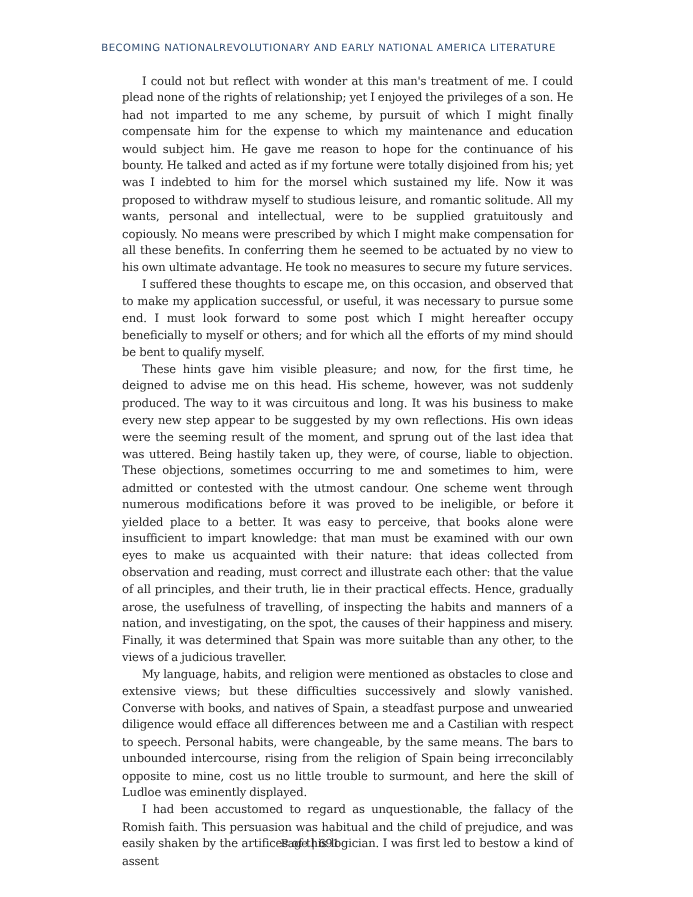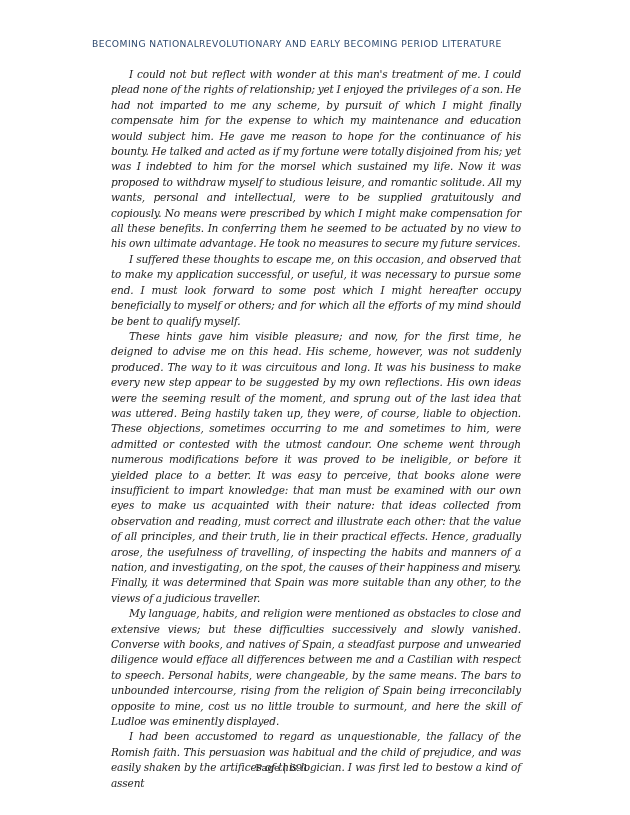--- a/index.html
+++ b/index.html
@@ -8,34 +8,34 @@
       position: absolute; top: 38px; left: 0; width: 630px;
       font-family: "DejaVu Sans", sans-serif; font-size: 9.2px;
       letter-spacing: 0.45px; color: #2e4a6e;
     }
     .header .left { position: absolute; left: 92px; }
     .header .right { position: absolute; left: 199px; }
     .body-text {
       position: absolute; top: 67px; left: 111px; width: 410px;
       font-family: "DejaVu Serif", serif; font-size: 10.55px;
       line-height: 15.4px; color: #222222; text-align: justify;
-      letter-spacing: -0.18px; word-spacing: -0.3px; font-style: italic;
+      letter-spacing: -0.18px; word-spacing: -0.3px;
     }
     .body-text p { margin: 0; text-indent: 18px; }
     .footer {
       position: absolute; top: 762px; left: 0; width: 506px; text-align: center;
       font-family: "DejaVu Serif", serif; font-size: 10px; color: #222222; padding-left: 29px;
     }
   </style>
 </head>
 <body>
 
 <div class="header">
   <span class="left">BECOMING NATIONAL</span>
-  <span class="right">REVOLUTIONARY AND EARLY BECOMING PERIOD LITERATURE</span>
+  <span class="right">REVOLUTIONARY AND EARLY NATIONAL AMERICA LITERATURE</span>
 </div>
 
 <div class="body-text">
   <p>I could not but reflect with wonder at this man's treatment of me. I could plead none of the rights of relationship; yet I enjoyed the privileges of a son. He had not imparted to me any scheme, by pursuit of which I might finally compensate him for the expense to which my maintenance and education would subject him. He gave me reason to hope for the continuance of his bounty. He talked and acted as if my fortune were totally disjoined from his; yet was I indebted to him for the morsel which sustained my life. Now it was proposed to withdraw myself to studious leisure, and romantic solitude. All my wants, personal and intellectual, were to be supplied gratuitously and copiously. No means were prescribed by which I might make compensation for all these benefits. In conferring them he seemed to be actuated by no view to his own ultimate advantage. He took no measures to secure my future services.</p>
   <p>I suffered these thoughts to escape me, on this occasion, and observed that to make my application successful, or useful, it was necessary to pursue some end. I must look forward to some post which I might hereafter occupy beneficially to myself or others; and for which all the efforts of my mind should be bent to qualify myself.</p>
   <p>These hints gave him visible pleasure; and now, for the first time, he deigned to advise me on this head. His scheme, however, was not suddenly produced. The way to it was circuitous and long. It was his business to make every new step appear to be suggested by my own reflections. His own ideas were the seeming result of the moment, and sprung out of the last idea that was uttered. Being hastily taken up, they were, of course, liable to objection. These objections, sometimes occurring to me and sometimes to him, were admitted or contested with the utmost candour. One scheme went through numerous modifications before it was proved to be ineligible, or before it yielded place to a better. It was easy to perceive, that books alone were insufficient to impart knowledge: that man must be examined with our own eyes to make us acquainted with their nature: that ideas collected from observation and reading, must correct and illustrate each other: that the value of all principles, and their truth, lie in their practical effects. Hence, gradually arose, the usefulness of travelling, of inspecting the habits and manners of a nation, and investigating, on the spot, the causes of their happiness and misery. Finally, it was determined that Spain was more suitable than any other, to the views of a judicious traveller.</p>
   <p>My language, habits, and religion were mentioned as obstacles to close and extensive views; but these difficulties successively and slowly vanished. Converse with books, and natives of Spain, a steadfast purpose and unwearied diligence would efface all differences between me and a Castilian with respect to speech. Personal habits, were changeable, by the same means. The bars to unbounded intercourse, rising from the religion of Spain being irreconcilably opposite to mine, cost us no little trouble to surmount, and here the skill of Ludloe was eminently displayed.</p>
   <p>I had been accustomed to regard as unquestionable, the fallacy of the Romish faith. This persuasion was habitual and the child of prejudice, and was easily shaken by the artifices of this logician. I was first led to bestow a kind of assent</p>
 </div>
 

